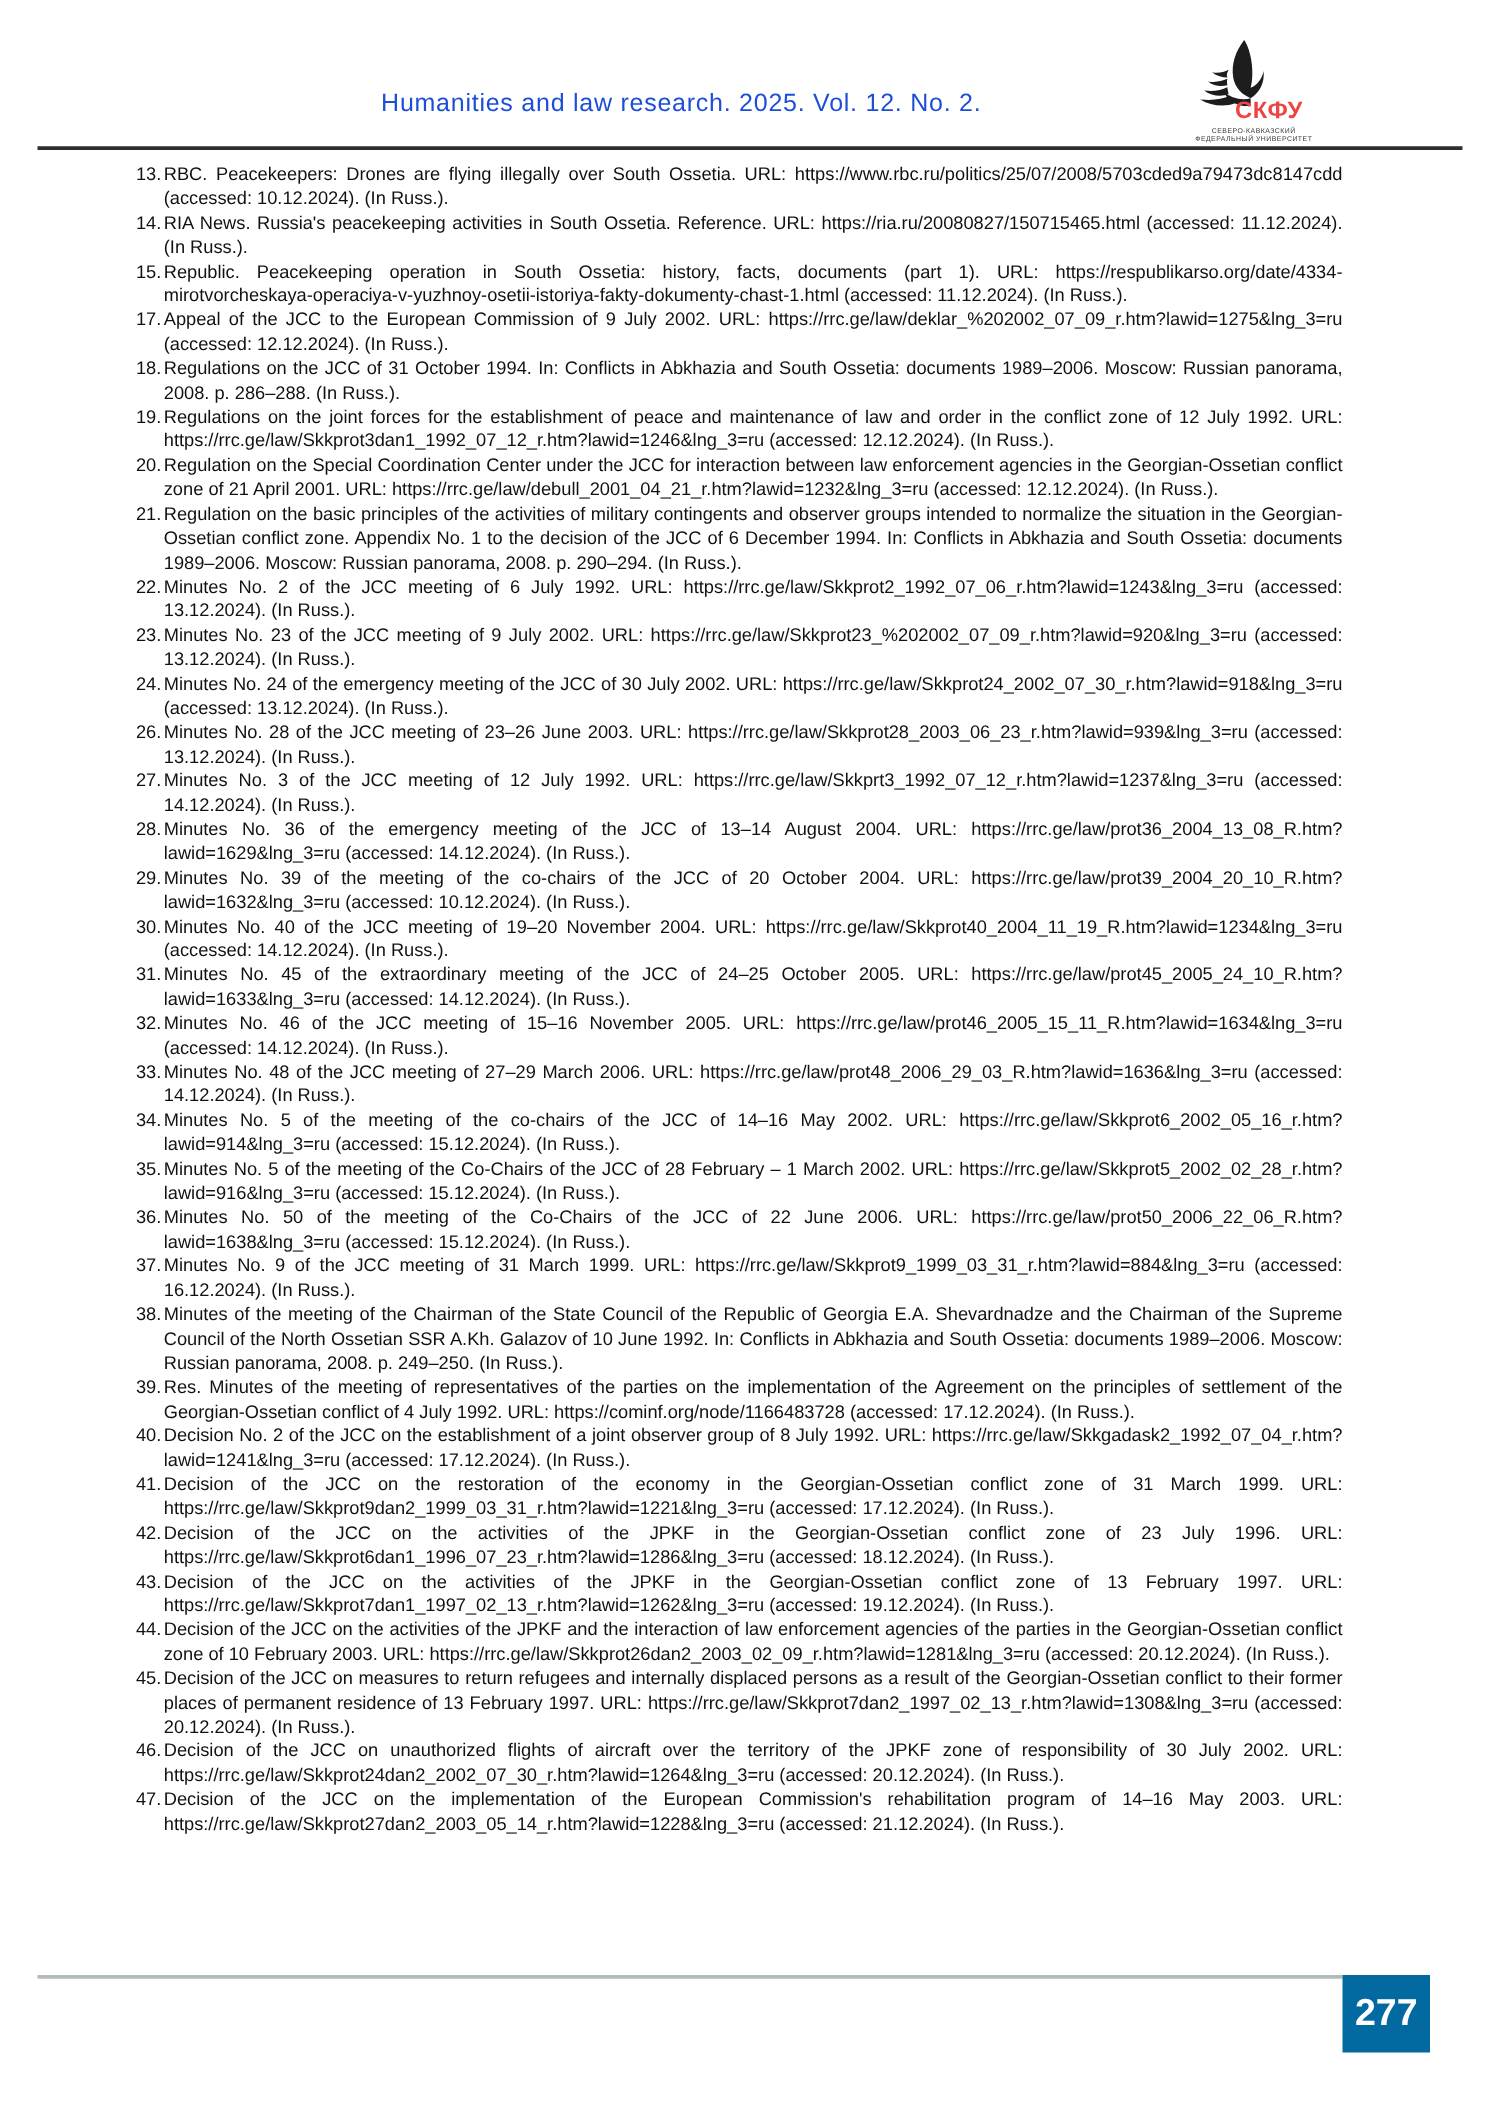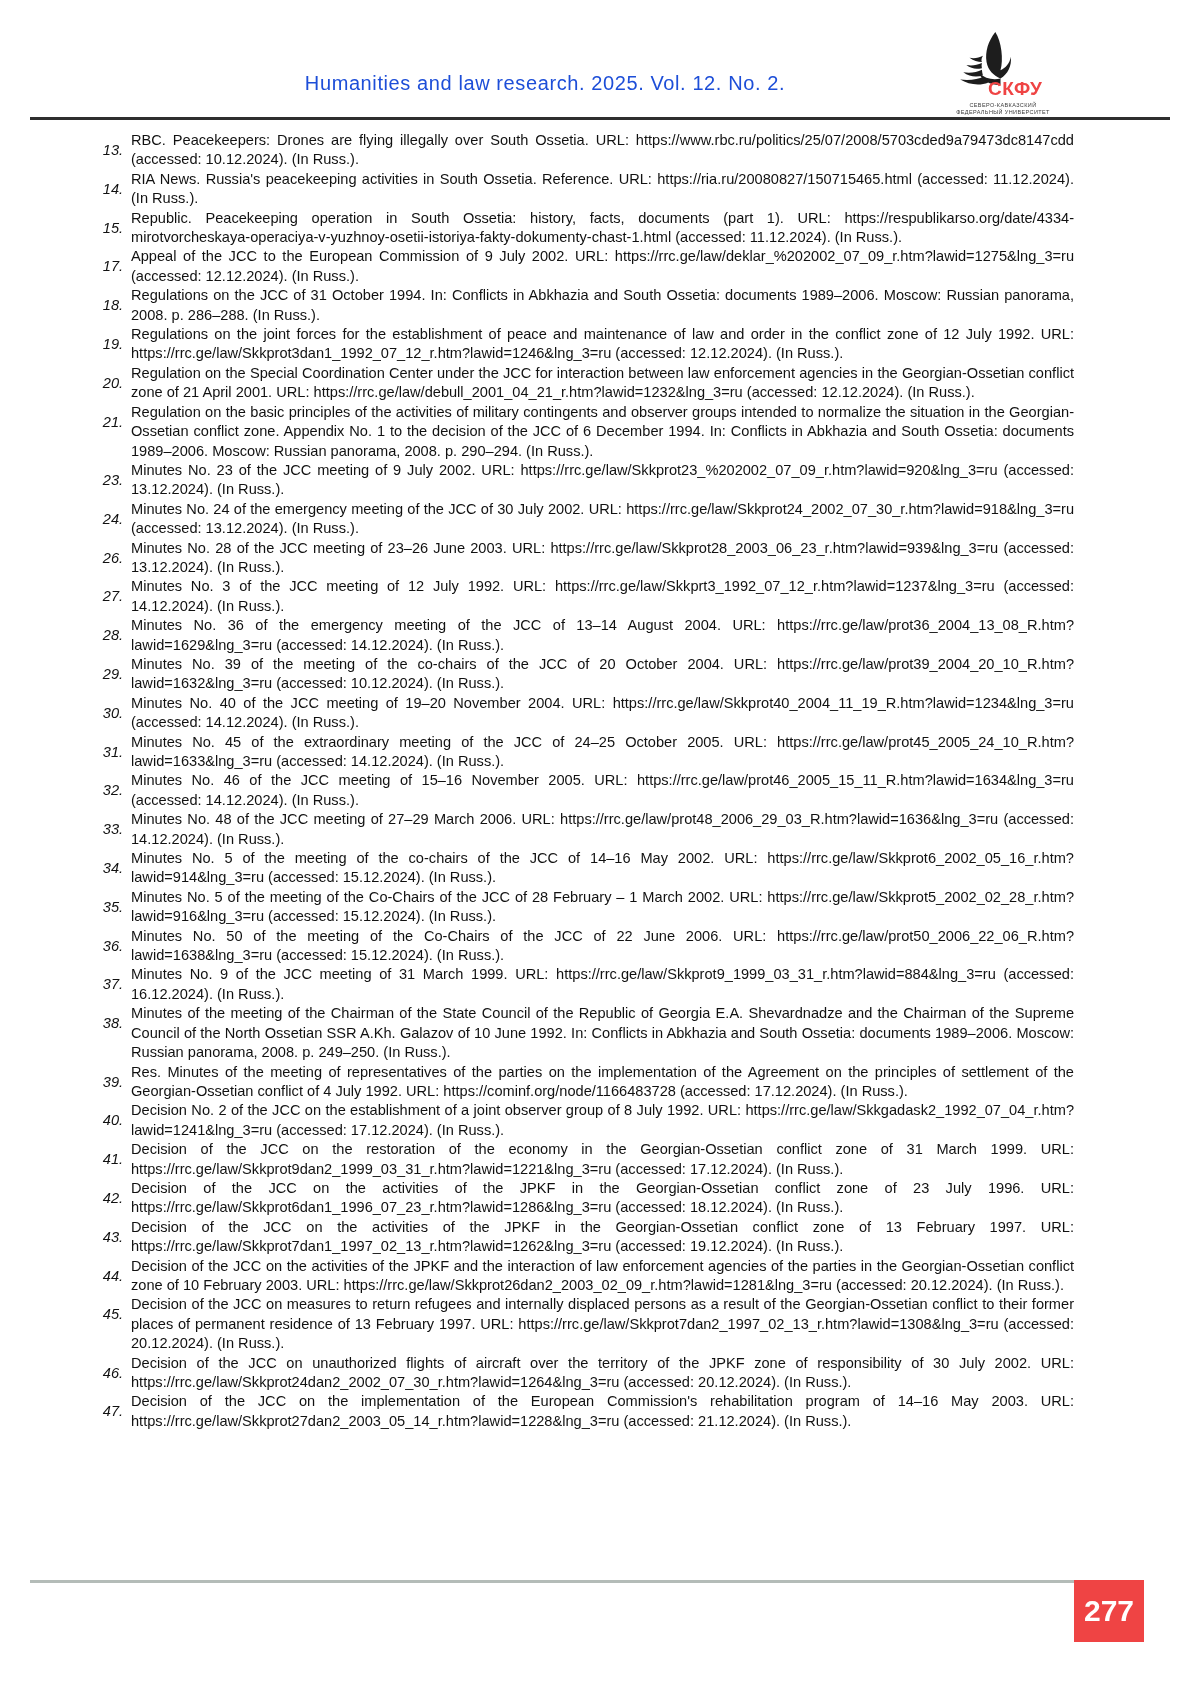--- a/index.html
+++ b/index.html
@@ -45,22 +45,22 @@
 
   
   .refs {
     position: absolute;
     top: 131px; left: 95px; width: 979px;
     font-size: 14.6px;
     line-height: 19.4px;
   }
   .ref { position: relative; padding-left: 36px; }
   .ref .num {
-    position: absolute; left: 2px; top: 10px;
-    width: 32px; text-align: center; font-style: italic;
+    position: absolute; left: 2px; top: 0;
+    width: 32px; text-align: right;
   }
   .ref .txt {
     display: block;
     text-align: justify;
     overflow-wrap: anywhere;
     word-break: normal;
   }
 
   
   .footer-rule {
@@ -129,20 +129,24 @@
     </div>
     <div class="ref">
       <span class="num">20.</span>
       <span class="txt">Regulation on the Special Coordination Center under the JCC for interaction between law enforcement agencies in the Georgian-Ossetian conflict zone of 21 April 2001. URL: https://rrc.ge/law/debull_2001_04_21_r.htm?lawid=1232&amp;lng_3=ru (accessed: 12.12.2024). (In Russ.).</span>
     </div>
     <div class="ref">
       <span class="num">21.</span>
       <span class="txt">Regulation on the basic principles of the activities of military contingents and observer groups intended to normalize the situation in the Georgian-Ossetian conflict zone. Appendix No. 1 to the decision of the JCC of 6 December 1994. In: Conflicts in Abkhazia and South Ossetia: documents 1989–2006. Moscow: Russian panorama, 2008. p. 290–294. (In Russ.).</span>
     </div>
     <div class="ref">
+      <span class="num">22.</span>
+      <span class="txt">Minutes No. 2 of the JCC meeting of 6 July 1992. URL: https://rrc.ge/law/Skkprot2_1992_07_06_r.htm?lawid=1243&amp;lng_3=ru (accessed: 13.12.2024). (In Russ.).</span>
+    </div>
+    <div class="ref">
       <span class="num">23.</span>
       <span class="txt">Minutes No. 23 of the JCC meeting of 9 July 2002. URL: https://rrc.ge/law/Skkprot23_%202002_07_09_r.htm?lawid=920&amp;lng_3=ru (accessed: 13.12.2024). (In Russ.).</span>
     </div>
     <div class="ref">
       <span class="num">24.</span>
       <span class="txt">Minutes No. 24 of the emergency meeting of the JCC of 30 July 2002. URL: https://rrc.ge/law/Skkprot24_2002_07_30_r.htm?lawid=918&amp;lng_3=ru (accessed: 13.12.2024). (In Russ.).</span>
     </div>
     <div class="ref">
       <span class="num">26.</span>
       <span class="txt">Minutes No. 28 of the JCC meeting of 23–26 June 2003. URL: https://rrc.ge/law/Skkprot28_2003_06_23_r.htm?lawid=939&amp;lng_3=ru (accessed: 13.12.2024). (In Russ.).</span>
@@ -227,15 +231,15 @@
       <span class="num">46.</span>
       <span class="txt">Decision of the JCC on unauthorized flights of aircraft over the territory of the JPKF zone of responsibility of 30 July 2002. URL: https://rrc.ge/law/Skkprot24dan2_2002_07_30_r.htm?lawid=1264&amp;lng_3=ru (accessed: 20.12.2024). (In Russ.).</span>
     </div>
     <div class="ref">
       <span class="num">47.</span>
       <span class="txt">Decision of the JCC on the implementation of the European Commission's rehabilitation program of 14–16 May 2003. URL: https://rrc.ge/law/Skkprot27dan2_2003_05_14_r.htm?lawid=1228&amp;lng_3=ru (accessed: 21.12.2024). (In Russ.).</span>
     </div>
   </div>
 
 <hr class="footer-rule" style="background: rgb(180, 188, 184);">
-<div class="page-box" style="background: #ef4444; color: rgb(255, 255, 255);">
+<div class="page-box" style="background: #0369a1; color: rgb(255, 255, 255);">
   <span>277</span>
 </div>
 
 </body></html>

